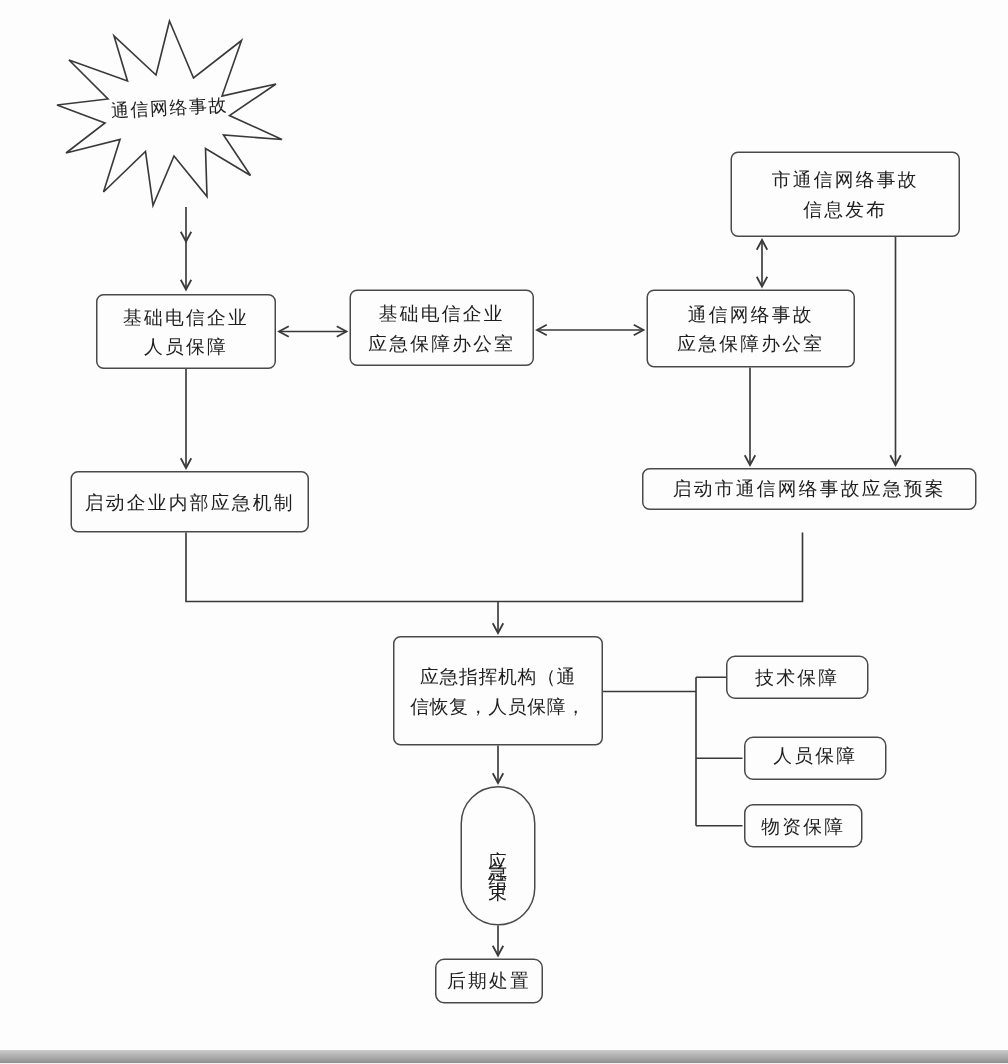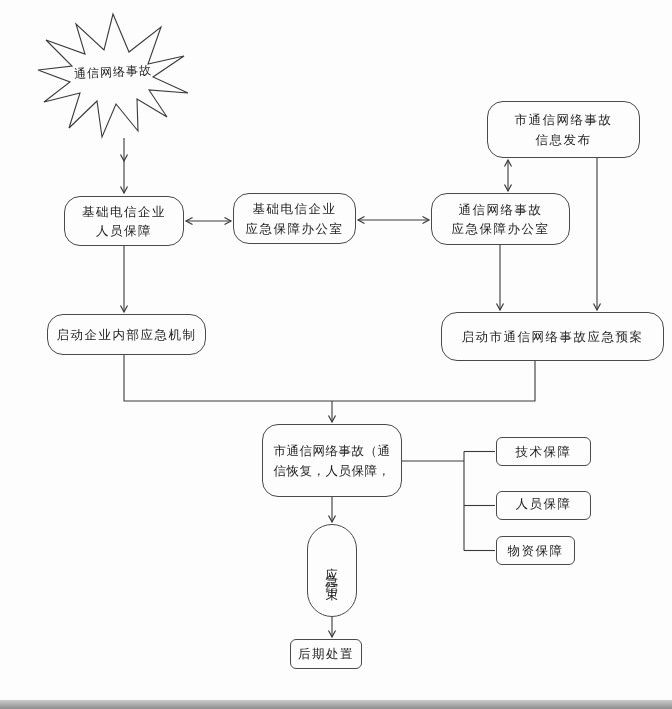--- a/index.html
+++ b/index.html
@@ -13,21 +13,21 @@
     overflow: hidden;
   }
   svg.canvas { position:absolute; left:0; top:0; }
   .node {
     position: absolute;
     display: flex;
     flex-direction: column;
     align-items: center;
     justify-content: center;
     border: 1px solid #4a4a4a;
-    border-radius: 16px;
+    border-radius: 5px;
     background: #fdfdfd;
     font-size: 12.5px;
     line-height: 1.55;
     letter-spacing: 1.5px;
     text-align: center;
     box-sizing: border-box;
     padding: 2px 4px;
   }
   .node.small { border-radius: 6px; }
   .node.stadium { border-radius: 26px; }
@@ -103,28 +103,28 @@
     <div>应急保障办公室</div>
   </div>
 
   <div class="node" style="left:431px; top:193px; width:139px; height:52px;">
     <div>通信网络事故</div>
     <div>应急保障办公室</div>
   </div>
 
   <div class="node" style="left:47px; top:314px; width:159px; height:41px;">启动企业内部应急机制</div>
 
-  <div class="node" style="left:441px; top:312px; width:223px; height:49px;">启动市通信网络事故应急预案</div>
+  <div class="node" style="left:428px; top:312px; width:223px; height:28px;">启动市通信网络事故应急预案</div>
 
   <div class="node" style="left:262px; top:424px; width:140px; height:73px; letter-spacing:0.5px;">
-    <div>市通信网络事故（通</div>
+    <div>应急指挥机构（通</div>
     <div>信恢复，人员保障，</div>
   </div>
 
-  <div class="node small" style="left:496px; top:437px; width:95px; height:29px;">技术保障</div>
+  <div class="node small" style="left:484px; top:437px; width:95px; height:29px;">技术保障</div>
 
   <div class="node small" style="left:496px; top:491px; width:95px; height:29px;font-family:Liberation Mono, monospace;">人员保障</div>
 
   <div class="node small" style="left:496px; top:536px; width:79px; height:29px;">物资保障</div>
 
   <div class="node stadium" style="left:307px; top:524px; width:50px; height:93px;">
     <span class="vtext">应急结束</span>
   </div>
 
   <div class="node small" style="left:290px; top:639px; width:72px; height:30px;">后期处置</div>

